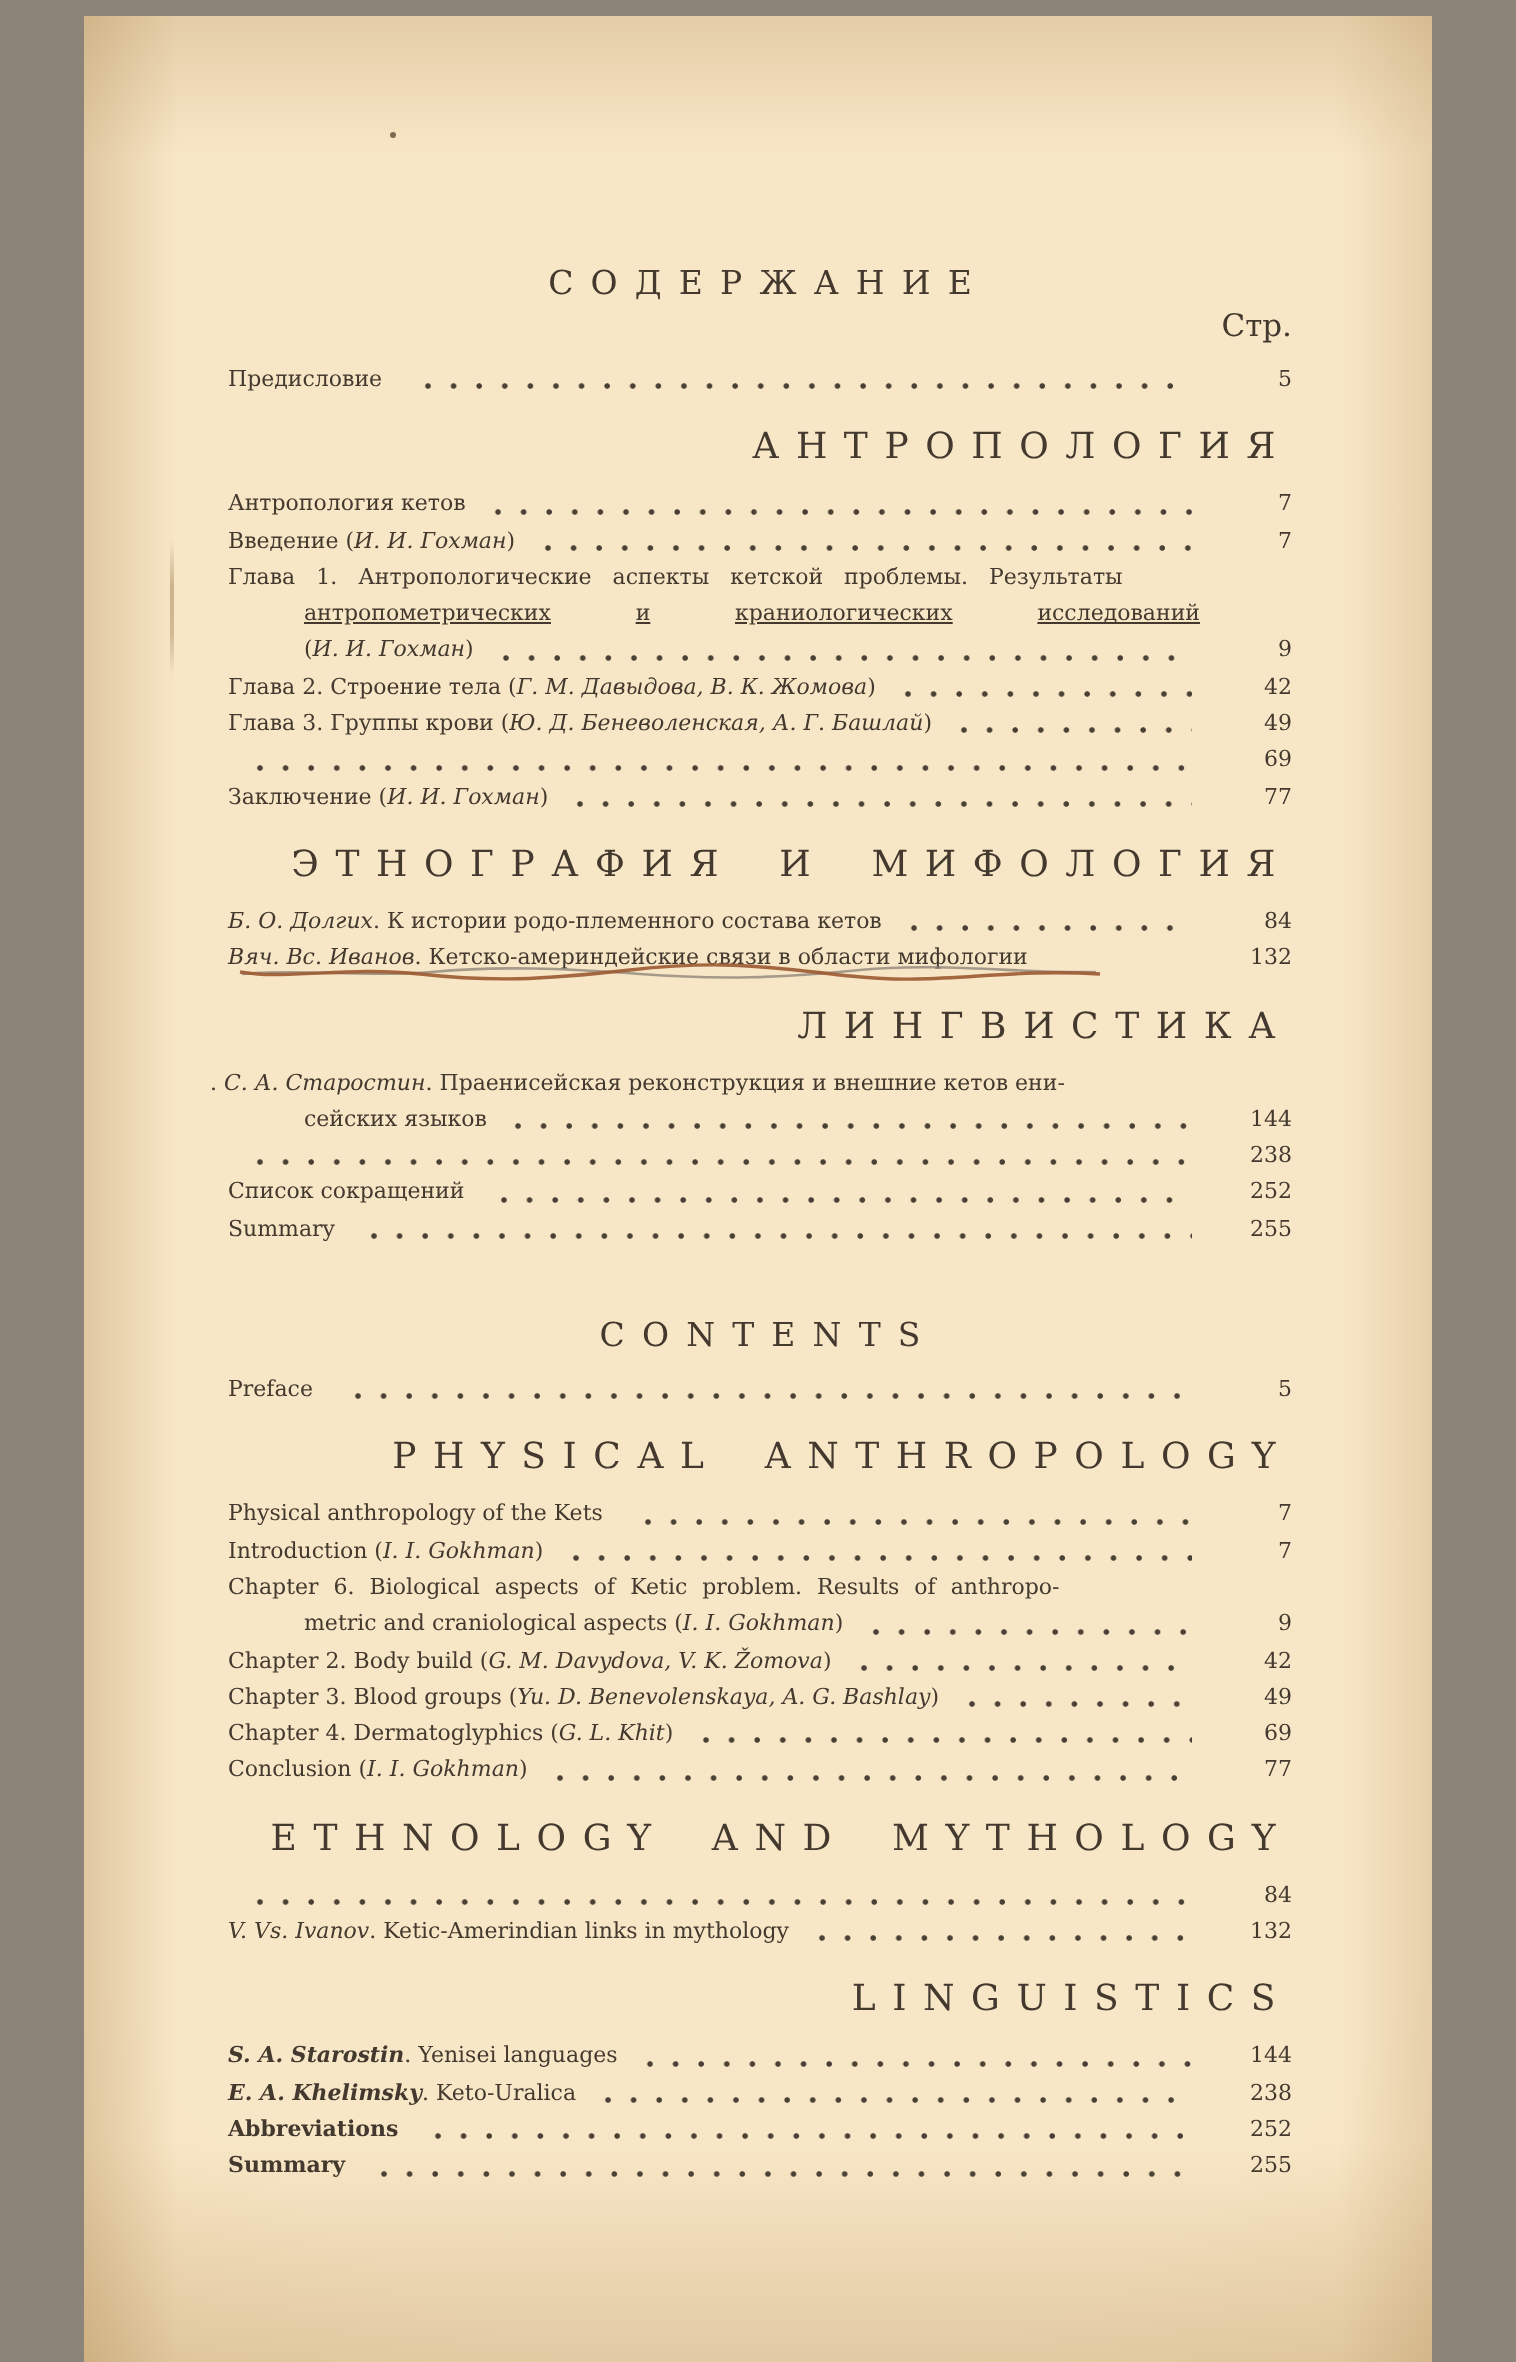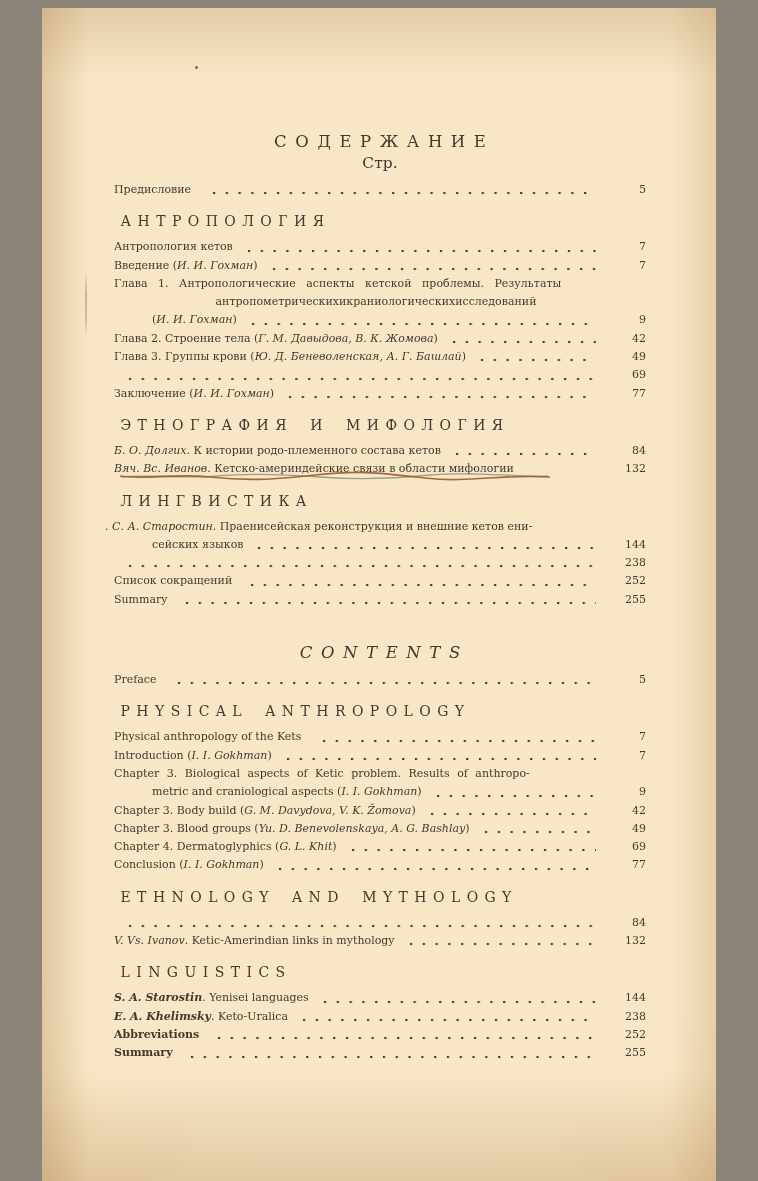--- a/index.html
+++ b/index.html
@@ -25,62 +25,62 @@
     margin:0;
     font-size:16.5px;
     font-weight:normal;
     text-align:center;
     letter-spacing:.52em;
     text-indent:.52em; 
     white-space:nowrap;
   }
   #ru-title{margin-bottom:3px;}
   .page-col-label{
-    text-align:center;
+    text-align:right;
     font-size:15.5px;
     margin-bottom:9px;
   }
   .section-heading{
-    text-align:left;
-    font-size:14px;
+    text-align:right;
+    font-size:18px;
     letter-spacing:.46em;
     text-indent:.46em;
     word-spacing:.45em;
     margin:14px 0 9px;
     white-space:nowrap;
   }
   .entry-line{
     display:flex;
     align-items:baseline;
     height:18.3px;
     line-height:18.3px;
     font-size:11px;
     white-space:pre;
     position:relative;
   }
   .entry-line.indent{padding-left:38px;}
   .entry-line.outdent{margin-left:-9px;}
-  .entry-line.spread{justify-content:center;padding-right:46px;}
+  .entry-line.spread{justify-content:space-between;padding-right:46px;text-decoration:underline;}
   .entry-text{white-space:pre;}
   .run-i{font-style:italic;}
   .run-b{font-weight:bold;}
   .run-bi{font-weight:bold;font-style:italic;}
   .leader{
     flex:1 1 auto;
     align-self:flex-end;
     height:6px;
     margin:0 6px 3px 10px;
     background-image:radial-gradient(circle at 6px 3px, #4a4034 1.15px, rgba(74,64,52,0) 1.6px);
     background-size:12.8px 6px;
     background-repeat:repeat-x;
   }
   .gap-fill{flex:1 1 auto;}
   .pagenum{min-width:44px;text-align:right;}
   #en-block{margin-top:34px;}
-  #en-title{margin-bottom:9px;font-style:italic;}
+  #en-title{margin-bottom:9px;}
   .wavy{
     position:absolute;
     left:4px;top:11px;
     pointer-events:none;
   }
   .fold-mark{
     position:absolute;left:43px;top:262px;width:2px;height:68px;
     background:linear-gradient(to bottom, rgba(141,109,67,0), rgba(141,109,67,.42) 35%, rgba(141,109,67,.35) 70%, rgba(141,109,67,0));
   }
   .speck{
@@ -162,25 +162,25 @@
             <div class="entry-line"><span class="entry-text"><span>Preface  </span></span><span class="leader"></span><span class="pagenum">5</span></div>
           </div>
           <div class="section-heading">PHYSICAL ANTHROPOLOGY</div>
           <div class="entry">
             <div class="entry-line"><span class="entry-text"><span>Physical anthropology of the Kets  </span></span><span class="leader"></span><span class="pagenum">7</span></div>
           </div>
           <div class="entry">
             <div class="entry-line"><span class="entry-text"><span>Introduction (</span><span class="run-i">I. I. Gokhman</span><span>)</span></span><span class="leader"></span><span class="pagenum">7</span></div>
           </div>
           <div class="entry">
-            <div class="entry-line" style="word-spacing: 4px;"><span class="entry-text"><span>Chapter 3. Biological aspects of Ketic problem. Results of anthropo-</span></span></div>
+            <div class="entry-line" style="word-spacing: 4px;"><span class="entry-text"><span>Chapter 6. Biological aspects of Ketic problem. Results of anthropo-</span></span></div>
             <div class="entry-line indent"><span class="entry-text"><span>metric and craniological aspects (</span><span class="run-i">I. I. Gokhman</span><span>)</span></span><span class="leader"></span><span class="pagenum">9</span></div>
           </div>
           <div class="entry">
-            <div class="entry-line"><span class="entry-text"><span>Chapter 3. Body build (</span><span class="run-i">G. M. Davydova, V. K. Žomova</span><span>)</span></span><span class="leader"></span><span class="pagenum">42</span></div>
+            <div class="entry-line"><span class="entry-text"><span>Chapter 2. Body build (</span><span class="run-i">G. M. Davydova, V. K. Žomova</span><span>)</span></span><span class="leader"></span><span class="pagenum">42</span></div>
           </div>
           <div class="entry">
             <div class="entry-line"><span class="entry-text"><span>Chapter 3. Blood groups (</span><span class="run-i">Yu. D. Benevolenskaya, A. G. Bashlay</span><span>)</span></span><span class="leader"></span><span class="pagenum">49</span></div>
           </div>
           <div class="entry">
             <div class="entry-line"><span class="entry-text"><span>Chapter 4. Dermatoglyphics (</span><span class="run-i">G. L. Khit</span><span>)</span></span><span class="leader"></span><span class="pagenum">69</span></div>
           </div>
           <div class="entry">
             <div class="entry-line"><span class="entry-text"><span>Conclusion (</span><span class="run-i">I. I. Gokhman</span><span>)</span></span><span class="leader"></span><span class="pagenum">77</span></div>
           </div>

